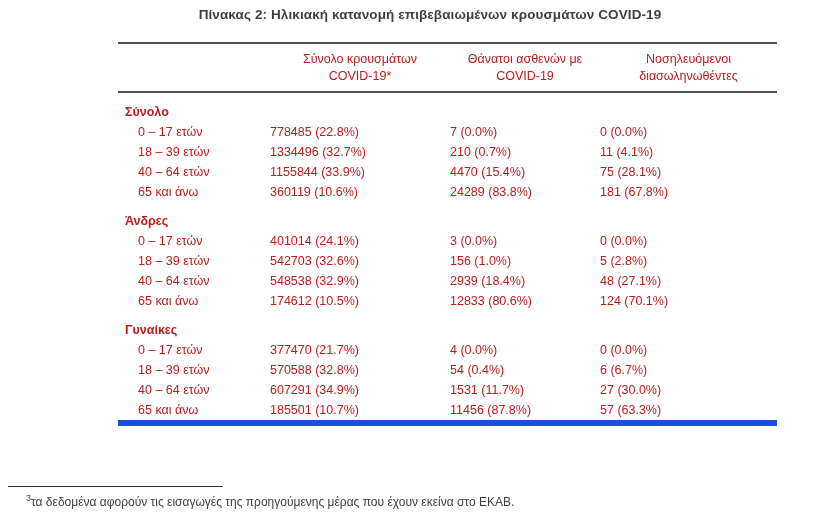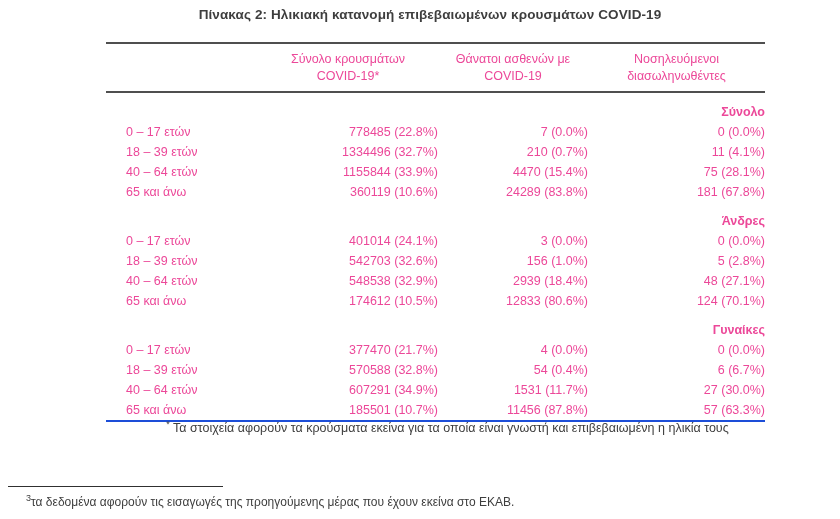--- a/index.html
+++ b/index.html
@@ -17,46 +17,46 @@
     top: 7px;
     left: 10px;
     width: 840px;
     text-align: center;
     font-size: 13.5px;
     font-weight: 700;
     letter-spacing: 0.1px;
   }
   table.covid-table {
     position: absolute;
-    left: 106px;
+    left: 118px;
     top: 42px;
     width: 659px;
     border-collapse: collapse;
     table-layout: fixed;
     border-top: 2px solid #4f4f4f;
-    border-bottom: 2px solid #1d4ed8;
+    border-bottom: 6px solid #1d4ed8;
     font-size: 12.5px;
-    color: #ec4899;
+    color: #b91c1c;
   }
   col.c1 { width: 152px; }
   col.c2 { width: 180px; }
   col.c3 { width: 150px; }
   col.c4 { width: 177px; }
   thead th {
     height: 47px;
     font-weight: 400;
     font-size: 12.5px;
     text-align: center;
     vertical-align: middle;
     border-bottom: 2px solid #4f4f4f;
     line-height: 17px;
     padding: 0;
   }
   thead th .hline { display: block; }
-  tbody td { padding: 0; vertical-align: middle; text-align: right; }
+  tbody td { padding: 0; vertical-align: middle; }
   tr.section-row td {
     height: 26px;
     font-weight: 700;
     padding-left: 7px;
     vertical-align: bottom;
     padding-bottom: 3px;
   }
   tr.data-row td { height: 20px; }
   td.age { text-align: left; padding-left: 20px; }
   td.num { }
@@ -196,19 +196,18 @@
         </tr>
         <tr class="data-row">
           <td class="age">65 και άνω</td>
           <td class="num">185501 (10.7%)</td>
           <td class="num">11456 (87.8%)</td>
           <td class="num">57 (63.3%)</td>
         </tr>
       </tbody>
   </table>
 
-  <div class="table-footnote"><sup>*</sup> <span>Τα στοιχεία αφορούν τα κρούσματα εκείνα για τα οποία είναι γνωστή και επιβεβαιωμένη η ηλικία τους</span></div>
 
   <div class="footnote-rule"></div>
 
   <div class="page-footnote"><sup>3</sup><span>τα δεδομένα αφορούν τις εισαγωγές της προηγούμενης μέρας που έχουν εκείνα στο ΕΚΑΒ.</span></div>
 
 </div>
 
 </body></html>

